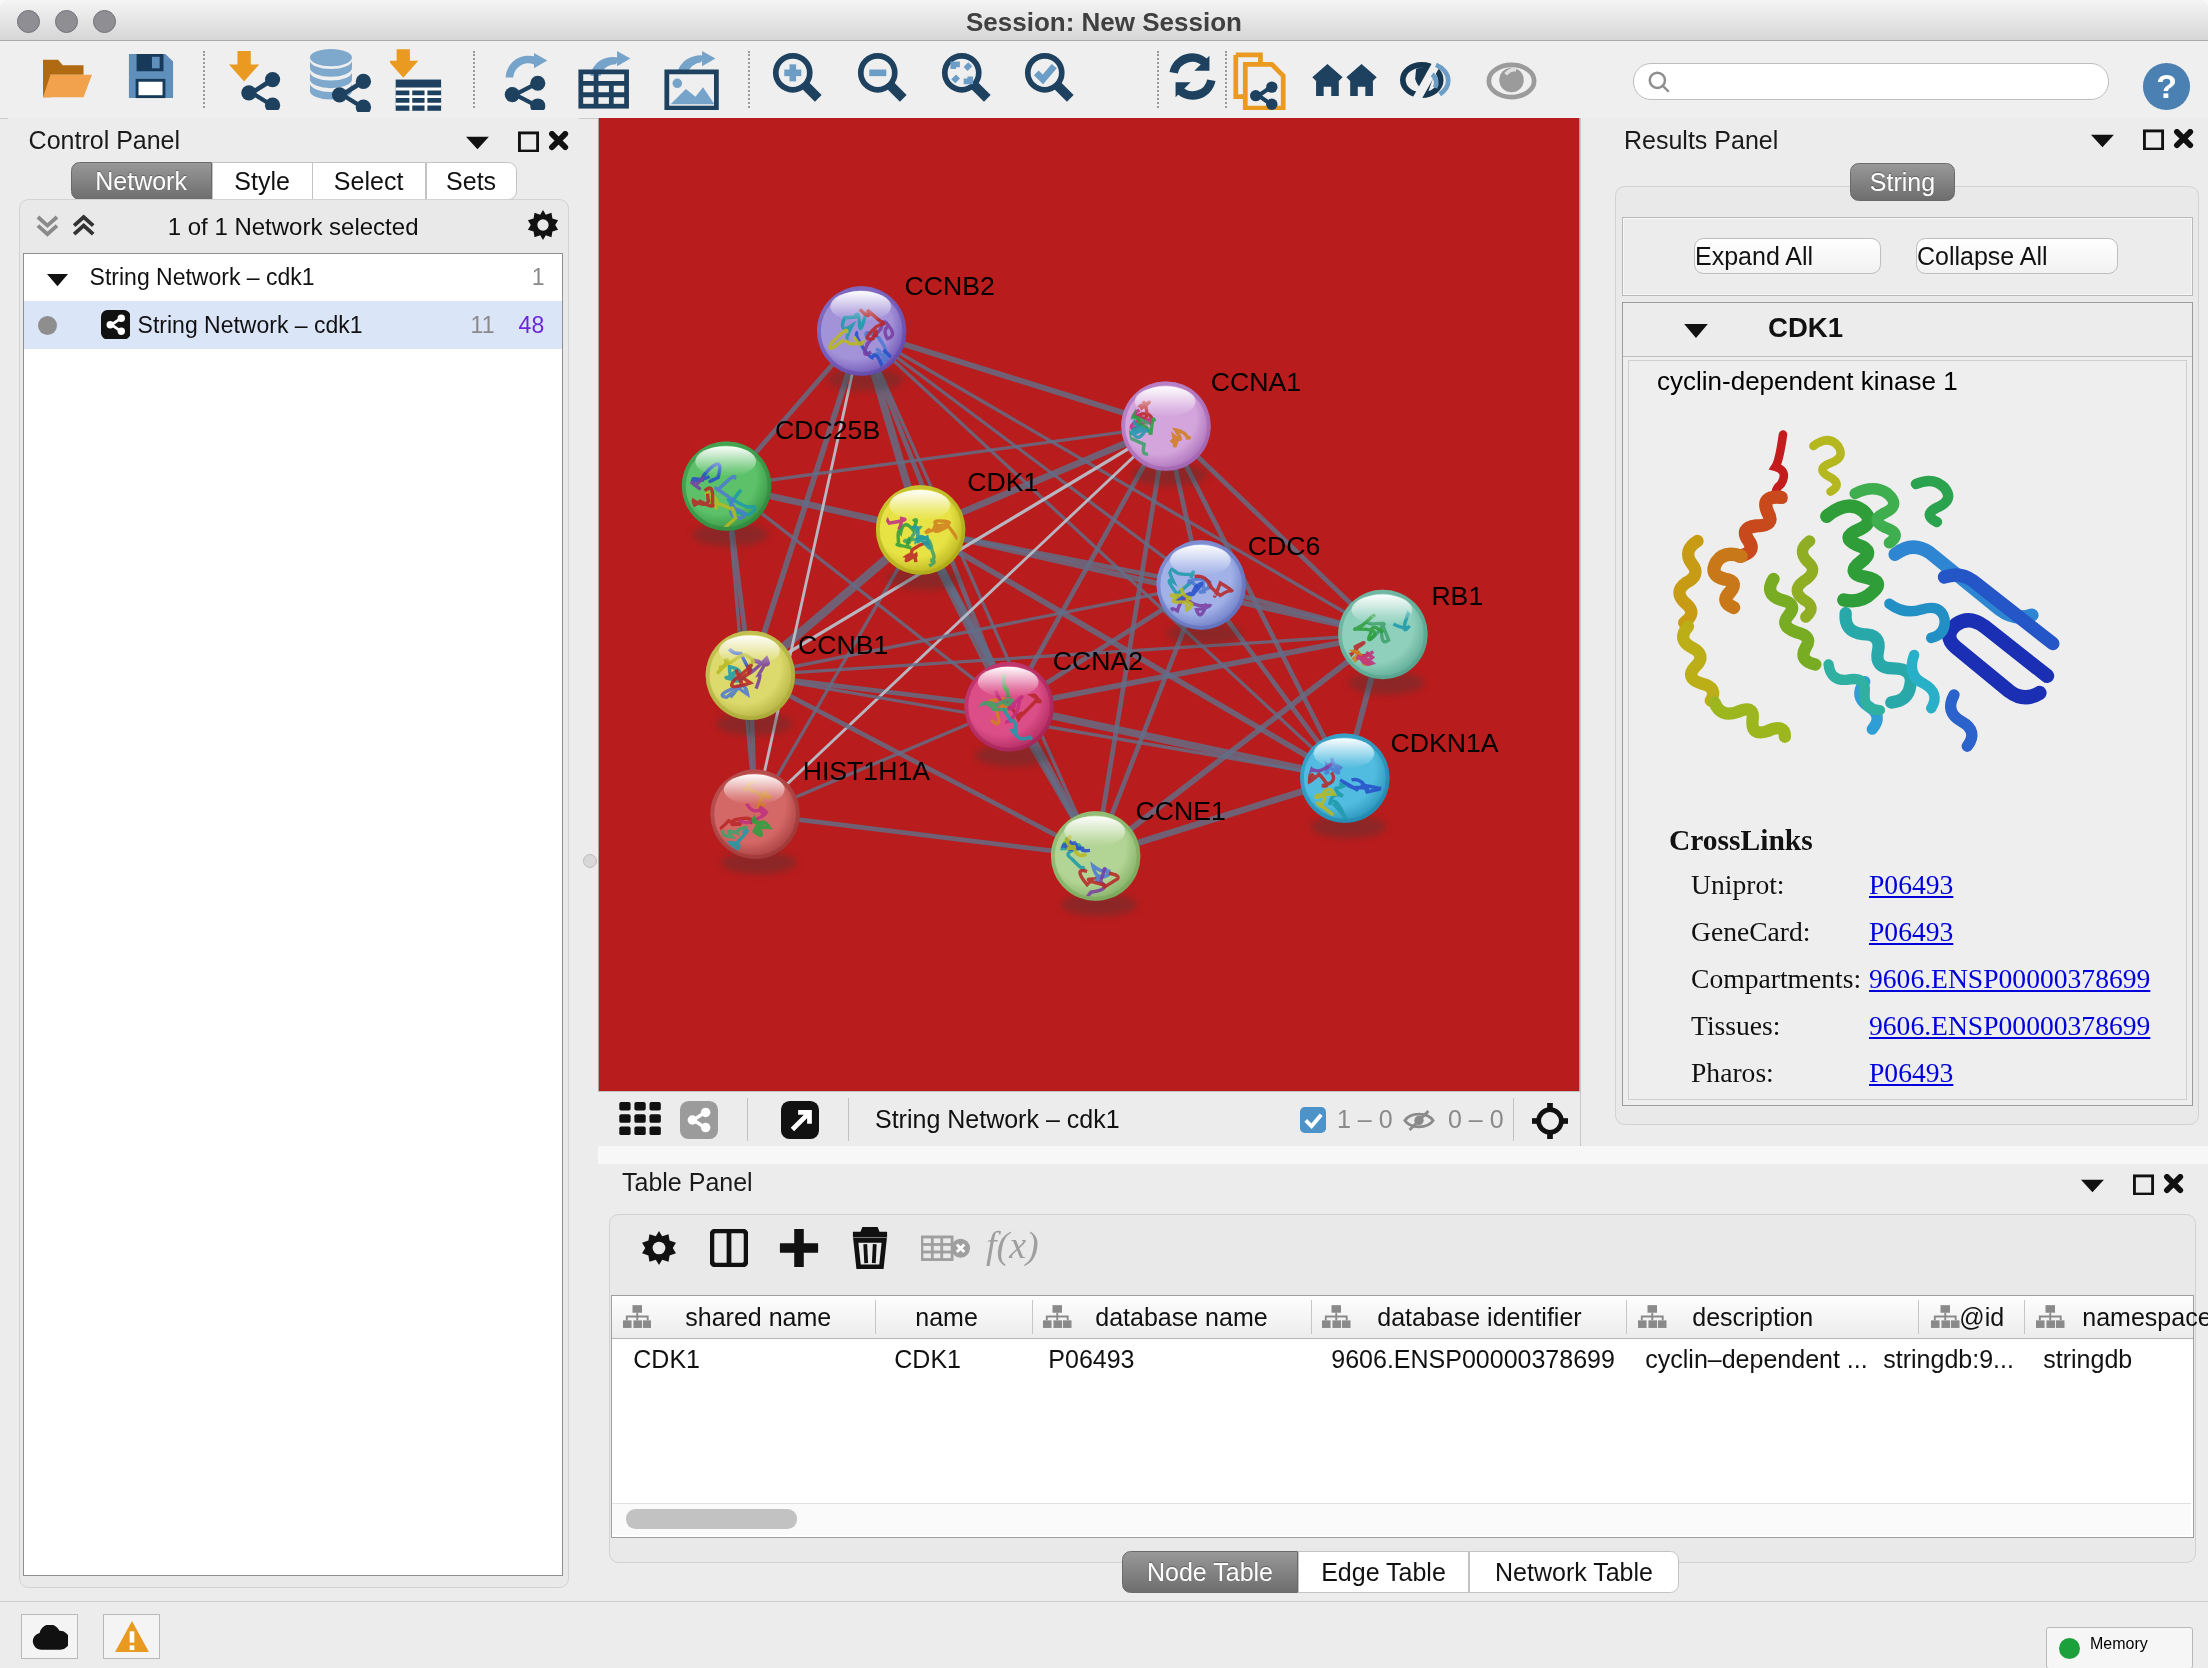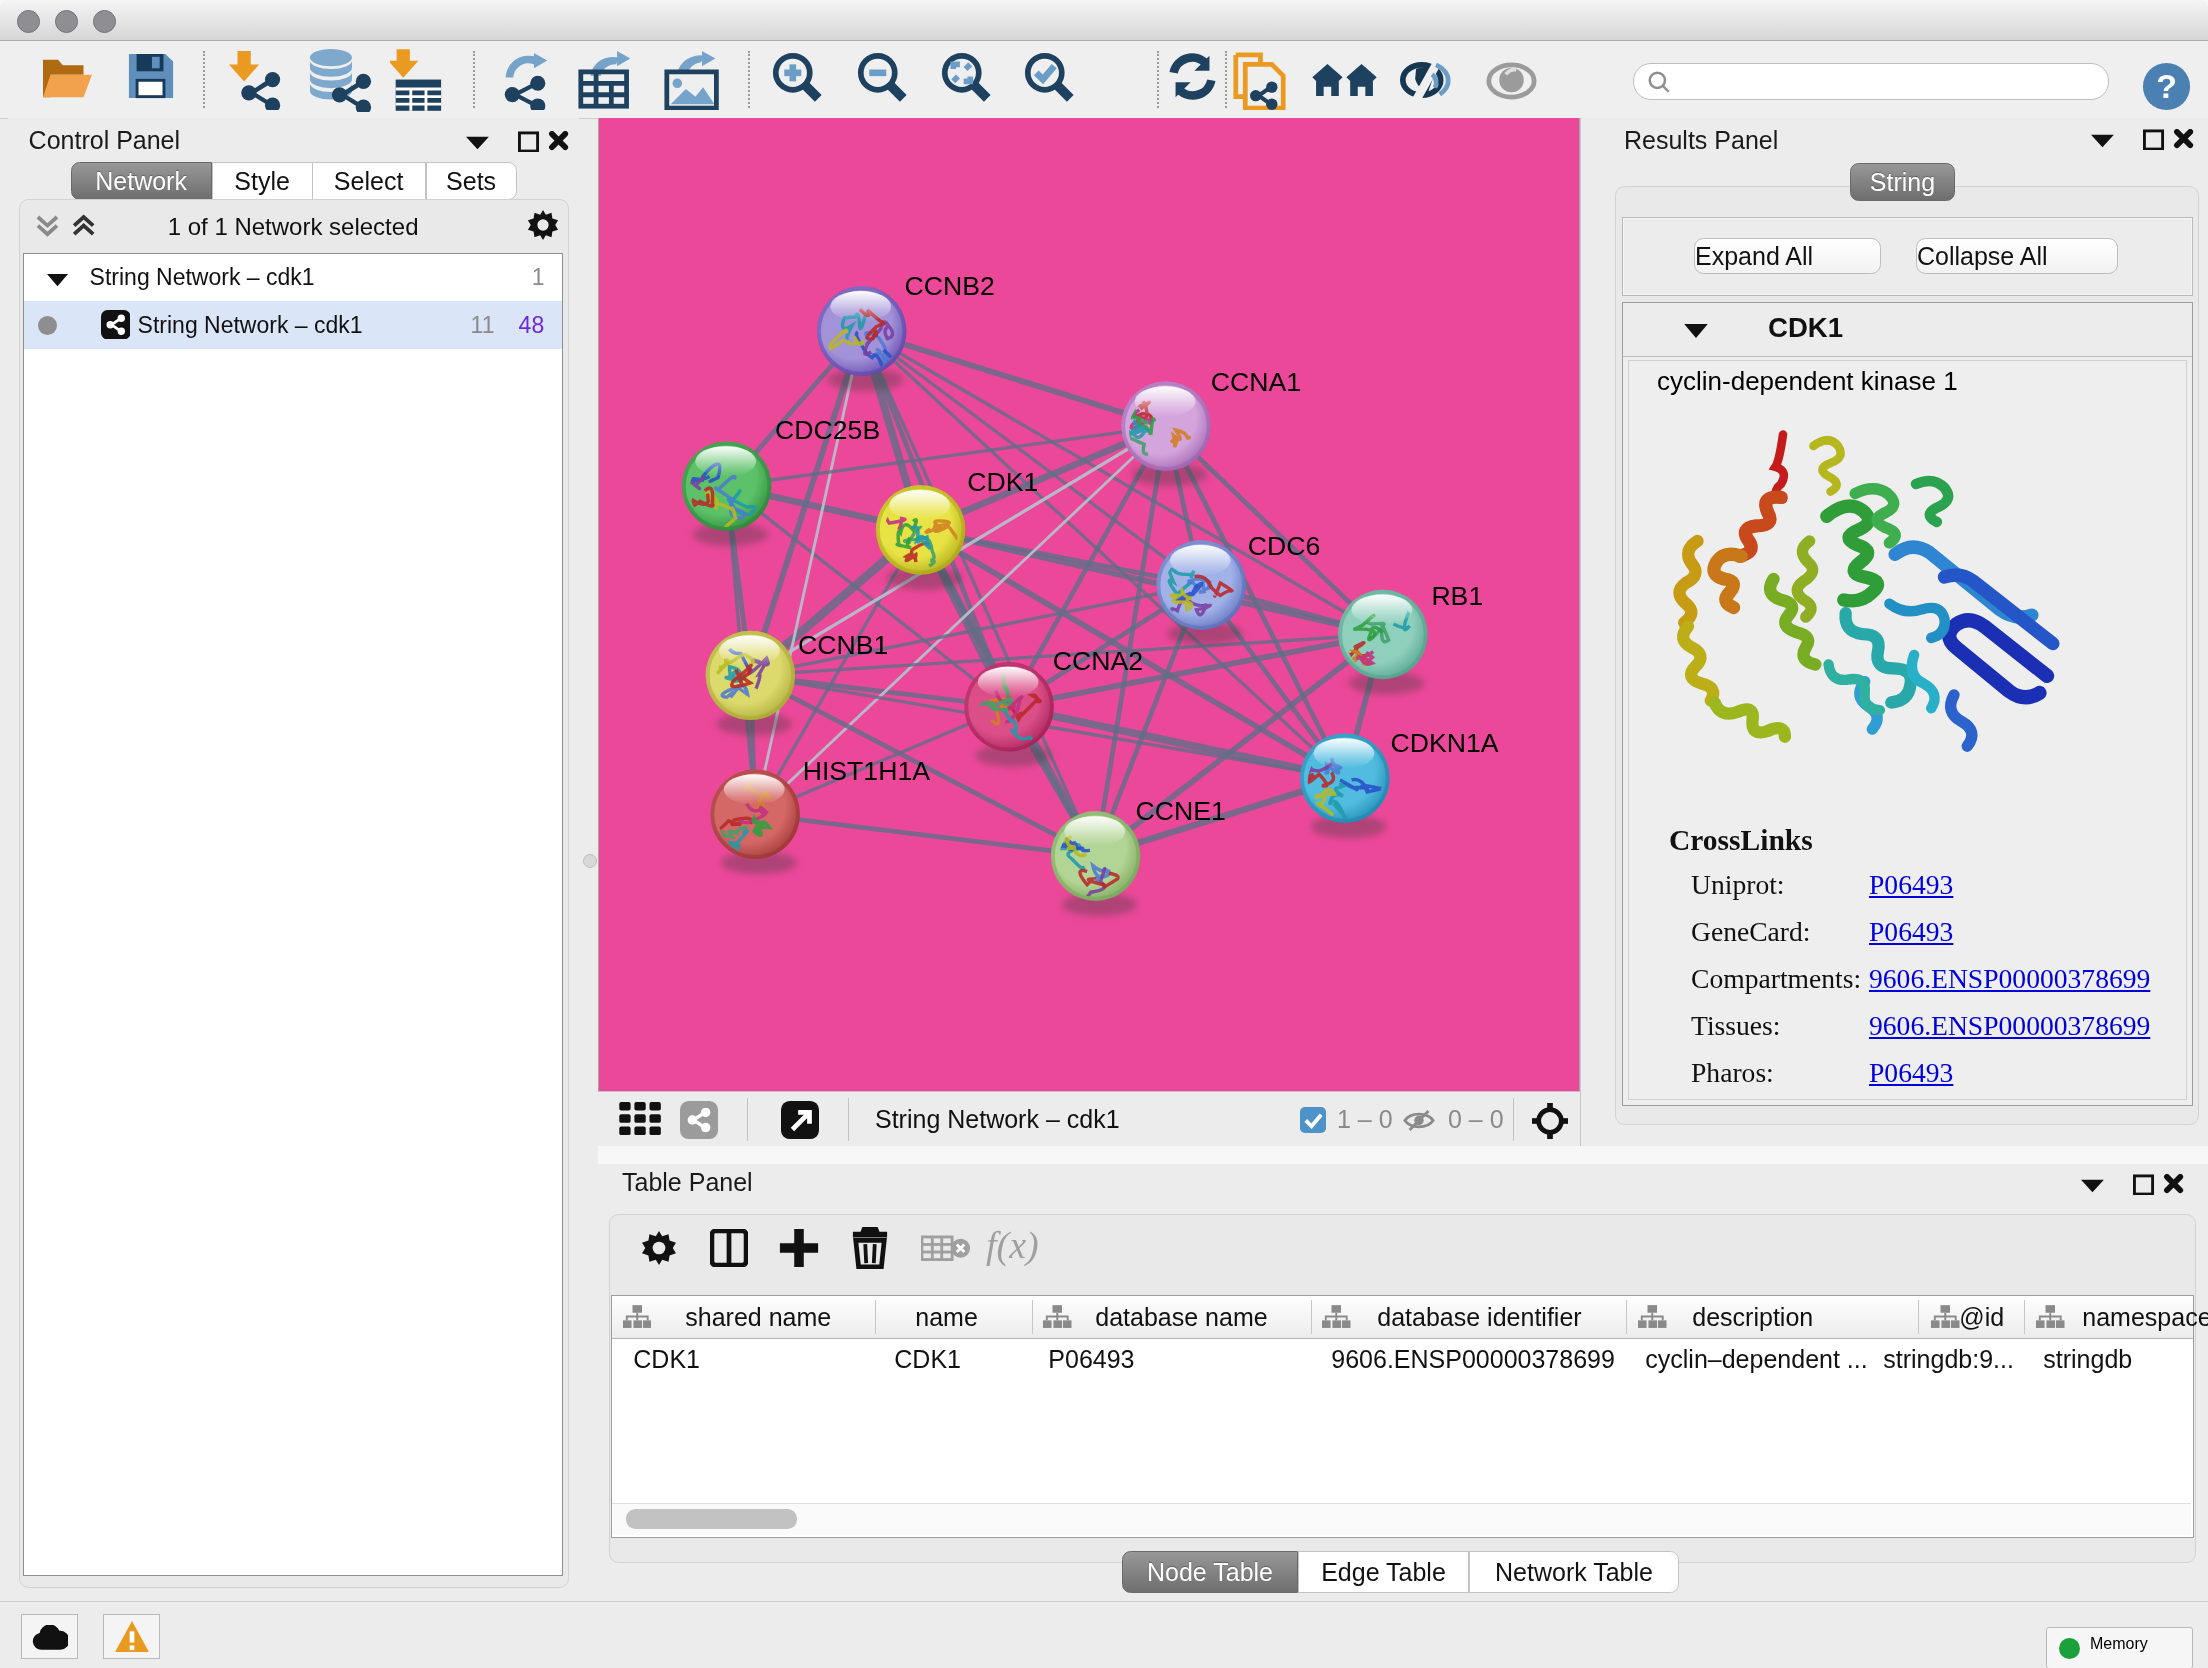--- a/index.html
+++ b/index.html
@@ -24,20 +24,21 @@
   .colicon{position:absolute;top:8.6px}
 </style>
 </head>
 <body>
 <div id="app">
 
   <div id="titlebar">
     <div class="tl" style="left:17px"></div>
     <div class="tl" style="left:55px"></div>
     <div class="tl" style="left:93px"></div>
+    <div id="title">Session: New Session</div>
   </div>
 
   <div id="toolbar">
 
     <svg class="tbi" style="left:41px;top:13.3px" width="53" height="49" viewBox="0 0 56 52">
       <path d="M2 6 h16 l5 6 h22 v10 H2 Z" fill="#b06a12"></path>
       <path d="M2 6 v40 l8 0 V22 Z" fill="#b06a12"></path>
       <path d="M10 22 h44 l-9 24 H2 Z" fill="#f2a24d"></path>
     </svg>
 
@@ -274,21 +275,21 @@
         <div style="position:absolute;left:447px;top:11.4px;font-size:23px;color:#8a8a8a">11</div>
         <div style="position:absolute;left:495px;top:11.4px;font-size:23px;color:#6d28d9">48</div>
       </div>
     </div>
   </div>
 
   <div style="position:absolute;left:583px;top:854px;width:12.4px;height:12.4px;border-radius:50%;background:#d8d8d8;border:1px solid #bdbdbd"></div>
   <div style="position:absolute;left:1583px;top:625px;width:12.4px;height:12.4px;border-radius:50%;background:#d8d8d8;border:1px solid #bdbdbd"></div>
   <div style="position:absolute;left:1397px;top:1150px;width:13.3px;height:13.3px;border-radius:50%;background:#d4d4d4;border:1px solid #bdbdbd"></div>
 
-  <div id="netcanvas" style="position:absolute;left:598px;top:118px;width:980px;height:973px;background:#ec4899;border-left:1px solid #a8a8a8;border-right:1px solid #a8a8a8;box-sizing:content-box">
+  <div id="netcanvas" style="position:absolute;left:598px;top:118px;width:980px;height:973px;background:#b91c1c;border-left:1px solid #a8a8a8;border-right:1px solid #a8a8a8;box-sizing:content-box">
 <svg width="980" height="973" viewBox="0 0 1030 1023" style="position:absolute;left:0;top:0">
 <defs>
           <radialGradient id="gpurple" cx="0.42" cy="0.40" r="0.75">
             <stop offset="0" stop-color="#a292d8"></stop>
             <stop offset="0.55" stop-color="#a292d8"></stop>
             <stop offset="0.92" stop-color="#5b3fa8"></stop>
             <stop offset="1" stop-color="#5b3fa8"></stop>
           </radialGradient>
           <radialGradient id="gorchid" cx="0.42" cy="0.40" r="0.75">
             <stop offset="0" stop-color="#d4a5dc"></stop>

